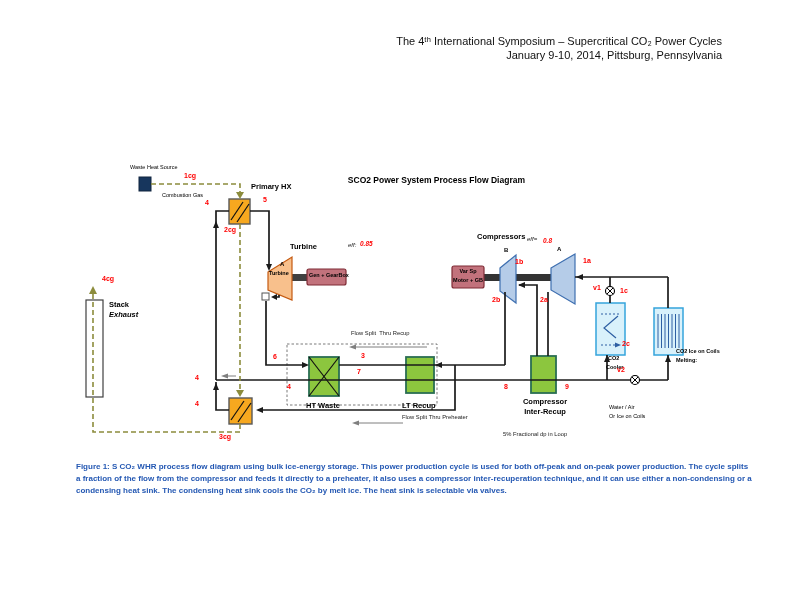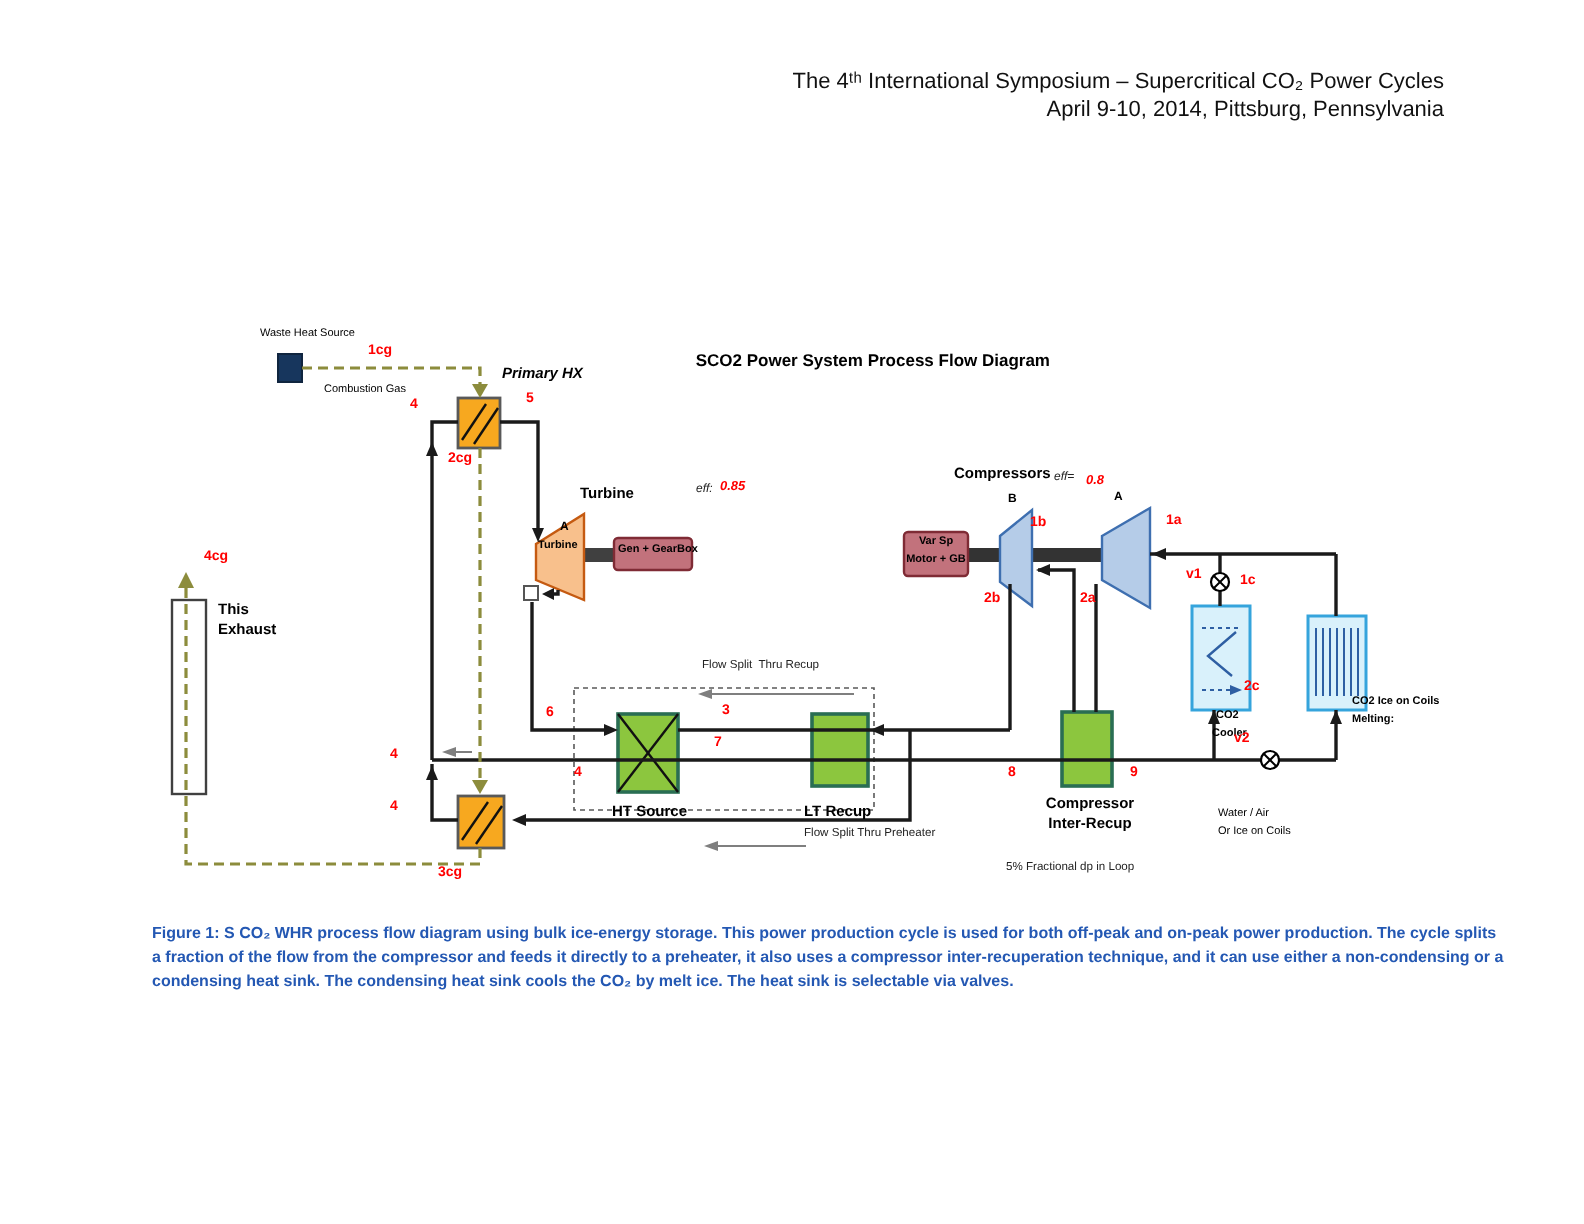--- a/index.html
+++ b/index.html
@@ -23,21 +23,21 @@
   .inner{font-size:5.5px;font-weight:bold;}
   .innerA{font-size:6px;font-weight:bold;}
 </style>
 </head>
 <body>
 
 <div id="page">
 
   <div id="header">
     <div>The 4ᵗʰ International Symposium – Supercritical CO₂ Power Cycles</div>
-    <div>April 9-10, 2014, Pittsburg, Pennsylvania</div>
+    <div>January 9-10, 2014, Pittsburg, Pennsylvania</div>
   </div>
 
   <div id="title">
     <div>SCO2 Power System Process Flow Diagram</div>
   </div>
 
   <svg width="792" height="612" viewBox="0 0 792 612">
 
     <rect x="287" y="344" width="150" height="61" fill="none" stroke="#595959" stroke-width="0.8" stroke-dasharray="2.5,2"></rect>
 
@@ -159,39 +159,39 @@
       <circle cx="635" cy="380" r="4.5" fill="#ffffff" stroke="#000" stroke-width="1.1"></circle>
       <line x1="632" y1="377" x2="638" y2="383" stroke="#000" stroke-width="1"></line>
       <line x1="638" y1="377" x2="632" y2="383" stroke="#000" stroke-width="1"></line>
     </g>
   </svg>
 
   <div>
       <div class="lbl tiny" style="left: 130px; top: 165px;">Waste Heat Source</div>
       <div class="lbl tiny" style="left: 162px; top: 193px;">Combustion Gas</div>
       <div class="lbl state" style="left: 184px; top: 172px;">1cg</div>
-      <div class="lbl comp" style="left: 251px; top: 183px; font-style: italic;">Primary HX</div>
+      <div class="lbl comp" style="left: 251px; top: 183px;">Primary HX</div>
       <div class="lbl state" style="left: 205px; top: 199px;">4</div>
       <div class="lbl state" style="left: 263px; top: 196px;">5</div>
       <div class="lbl state" style="left: 224px; top: 226px;">2cg</div>
       <div class="lbl state" style="left: 102px; top: 275px;">4cg</div>
-      <div class="lbl comp" style="left: 109px; top: 301px;">This</div>
-      <div class="lbl comp" style="left: 109px; top: 311px;">Exhaust</div>
+      <div class="lbl comp" style="left: 109px; top: 301px;">Stack</div>
+      <div class="lbl comp" style="left: 109px; top: 311px; font-style: italic;">Exhaust</div>
       <div class="lbl comp" style="left: 290px; top: 243px;">Turbine</div>
       <div class="lbl eff" style="left: 348px; top: 242px;">eff:</div>
       <div class="lbl effval" style="left: 360px; top: 241px;">0.85</div>
       <div class="lbl innerA" style="left: 280px; top: 261px;">A</div>
       <div class="lbl inner" style="left: 269px; top: 271px;">Turbine</div>
       <div class="lbl inner" style="left: 309px; top: 273px; width: 36px; text-align: center;">Gen + GearBox</div>
       <div class="lbl state" style="left: 273px; top: 353px;">6</div>
       <div class="lbl note" style="left: 351px; top: 331px;">Flow Split  Thru Recup</div>
       <div class="lbl state" style="left: 361px; top: 352px;">3</div>
       <div class="lbl state" style="left: 357px; top: 368px;">7</div>
       <div class="lbl state" style="left: 287px; top: 383px;">4</div>
-      <div class="lbl comp" style="left: 306px; top: 402px;">HT Source</div>
+      <div class="lbl comp" style="left: 306px; top: 402px;">HT Waste</div>
       <div class="lbl comp" style="left: 402px; top: 402px; text-align: right;">LT Recup</div>
       <div class="lbl note" style="left: 402px; top: 415px;">Flow Split Thru Preheater</div>
       <div class="lbl state" style="left: 195px; top: 374px;">4</div>
       <div class="lbl state" style="left: 195px; top: 400px;">4</div>
       <div class="lbl state" style="left: 219px; top: 433px;">3cg</div>
       <div class="lbl comp" style="left: 477px; top: 233px;">Compressors</div>
       <div class="lbl eff" style="left: 527px; top: 236px;">eff=</div>
       <div class="lbl effval" style="left: 543px; top: 238px;">0.8</div>
       <div class="lbl innerA" style="left: 504px; top: 247px;">B</div>
       <div class="lbl innerA" style="left: 557px; top: 246px;">A</div>

